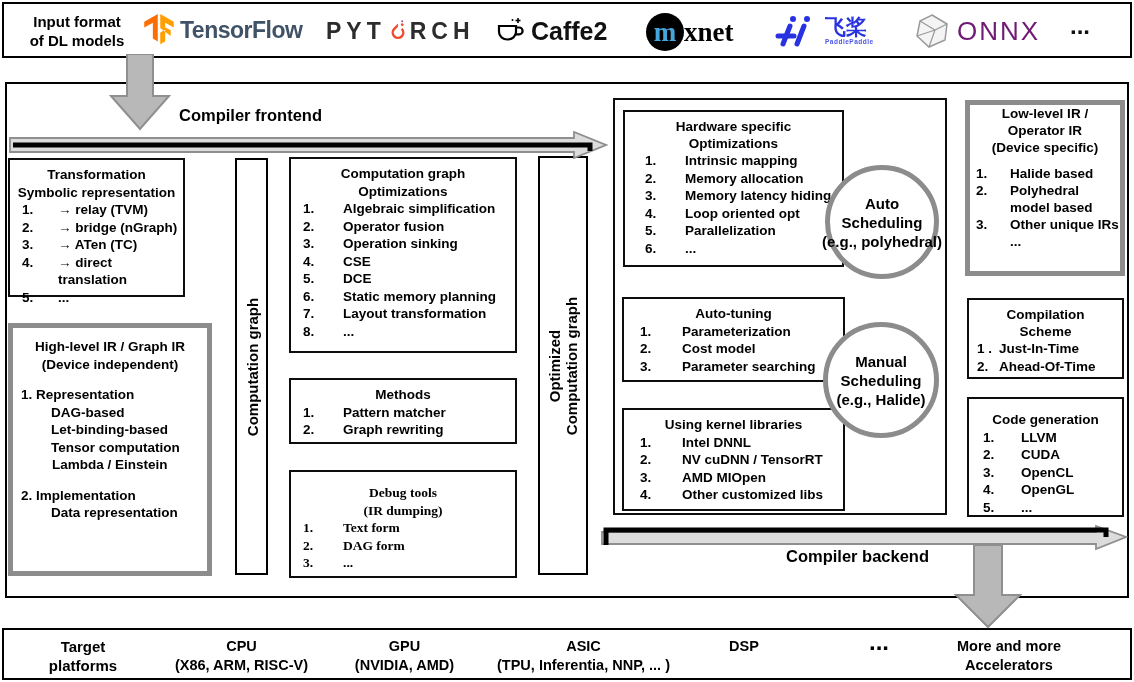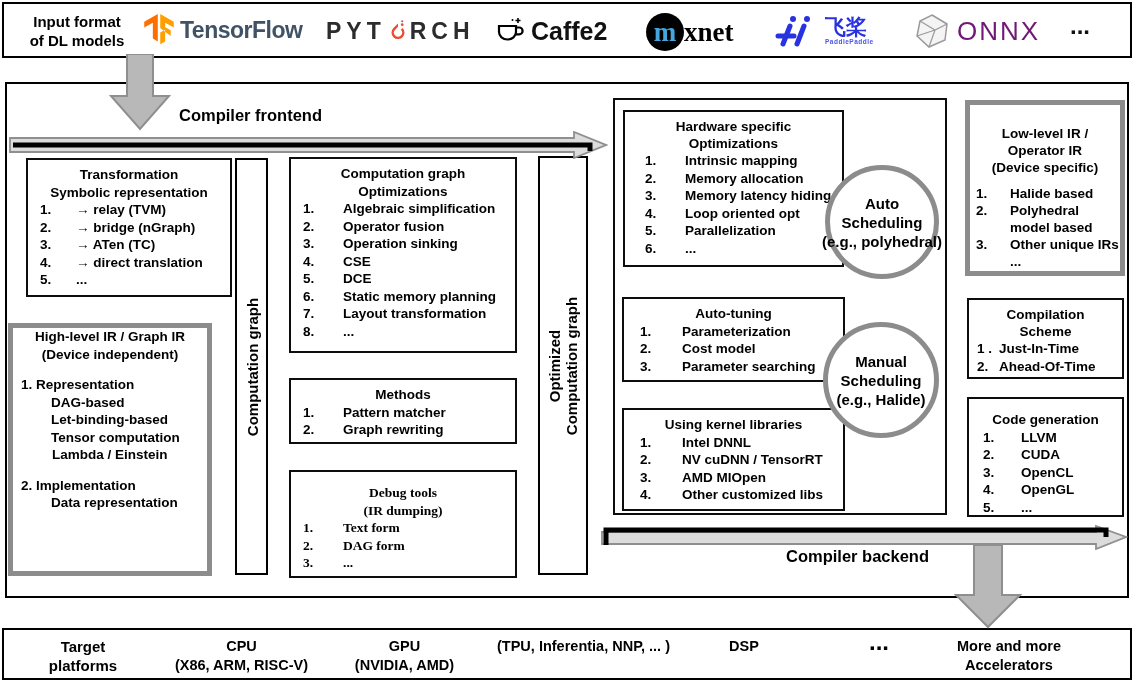--- a/index.html
+++ b/index.html
@@ -133,21 +133,21 @@
 
 <div class="mainbox"></div>
 
 <div class="flowtitle" style="left:158px;top:106px;width:185px;">Compiler frontend</div>
 
 <svg class="arrowsvg" style="left:8px;top:131px;" width="600" height="28" viewBox="0 0 600 28">
   <polygon points="2,7 566,7 566,1 598,14 566,27 566,21 2,21" fill="#dcdcdc" stroke="#8f8f8f" stroke-width="1.8"></polygon>
   <polyline points="5,14 582,14 582,20" fill="none" stroke="#000" stroke-width="5"></polyline>
 </svg>
 
-<div class="box" style="left:26px;top:158px;width:206px;height:139px;">
+<div class="box" style="left:8px;top:158px;width:177px;height:139px;">
   <div class="title pad6">Transformation</div>
   <div class="title">Symbolic representation</div>
   <div class="trans">
       <div class="li">
         <span class="n">1.</span>
         <span class="t">→ relay (TVM)</span>
       </div>
       <div class="li">
         <span class="n">2.</span>
         <span class="t">→ bridge (nGraph)</span>
@@ -161,21 +161,21 @@
         <span class="t">→ direct translation</span>
       </div>
       <div class="li">
         <span class="n">5.</span>
         <span class="t">...</span>
       </div>
     </div>
 </div>
 
 <div class="box grayb" style="left:8px;top:323px;width:204px;height:253px;">
-  <div class="title" style="">High-level IR / Graph IR</div>
+  <div class="title" style="padding-top:10px;">High-level IR / Graph IR</div>
   <div class="title">(Device independent)</div>
   <div class="hlir-line ind0" style="margin-top:13px;">1.  Representation</div>
   <div class="hlir-line ind1">DAG-based</div>
   <div class="hlir-line ind1">Let-binding-based</div>
   <div class="hlir-line ind1">Tensor computation</div>
   <div class="hlir-line ind2">Lambda / Einstein</div>
   <div class="hlir-line ind0" style="margin-top:13px;">2. Implementation</div>
   <div class="hlir-line ind1">Data representation</div>
 </div>
 
@@ -345,21 +345,21 @@
 
 <div class="circle" style="left:823px;top:322px;width:116px;height:116px;">
   <div class="ctxt">
     <div>Manual</div>
     <div>Scheduling</div>
     <div>(e.g., Halide)</div>
   </div>
 </div>
 
 <div class="box grayb" style="left:965px;top:100px;width:160px;height:176px;">
-  <div class="title" style="padding-top:20px;line-height:17px;">Low-level IR /</div>
+  <div class="title" style="padding-top:0;line-height:17px;">Low-level IR /</div>
   <div class="title" style="line-height:17px;">Operator IR</div>
   <div class="title" style="line-height:17px;">(Device specific)</div>
   <div class="ll" style="margin-top:9px;">
       <div class="li">
         <span class="n">1.</span>
         <span class="t">Halide based</span>
       </div>
       <div class="li">
         <span class="n">2.</span>
         <span class="t">Polyhedral model based</span>
@@ -430,20 +430,21 @@
   </div>
   <div class="pcell" style="left:150px;width:175px;">
     <div>CPU</div>
     <div>(X86, ARM, RISC-V)</div>
   </div>
   <div class="pcell" style="left:328px;width:145px;">
     <div>GPU</div>
     <div>(NVIDIA, AMD)</div>
   </div>
   <div class="pcell" style="left:472px;width:215px;">
+    <div>ASIC</div>
     <div>(TPU, Inferentia, NNP, ... )</div>
   </div>
   <div class="pcell" style="left:700px;width:80px;">
     <div>DSP</div>
   </div>
   <div class="pcell" style="left:845px;width:60px;font-size:24px;top:2px;">...</div>
   <div class="pcell" style="left:915px;width:180px;">
     <div>More and more</div>
     <div>Accelerators</div>
   </div>

